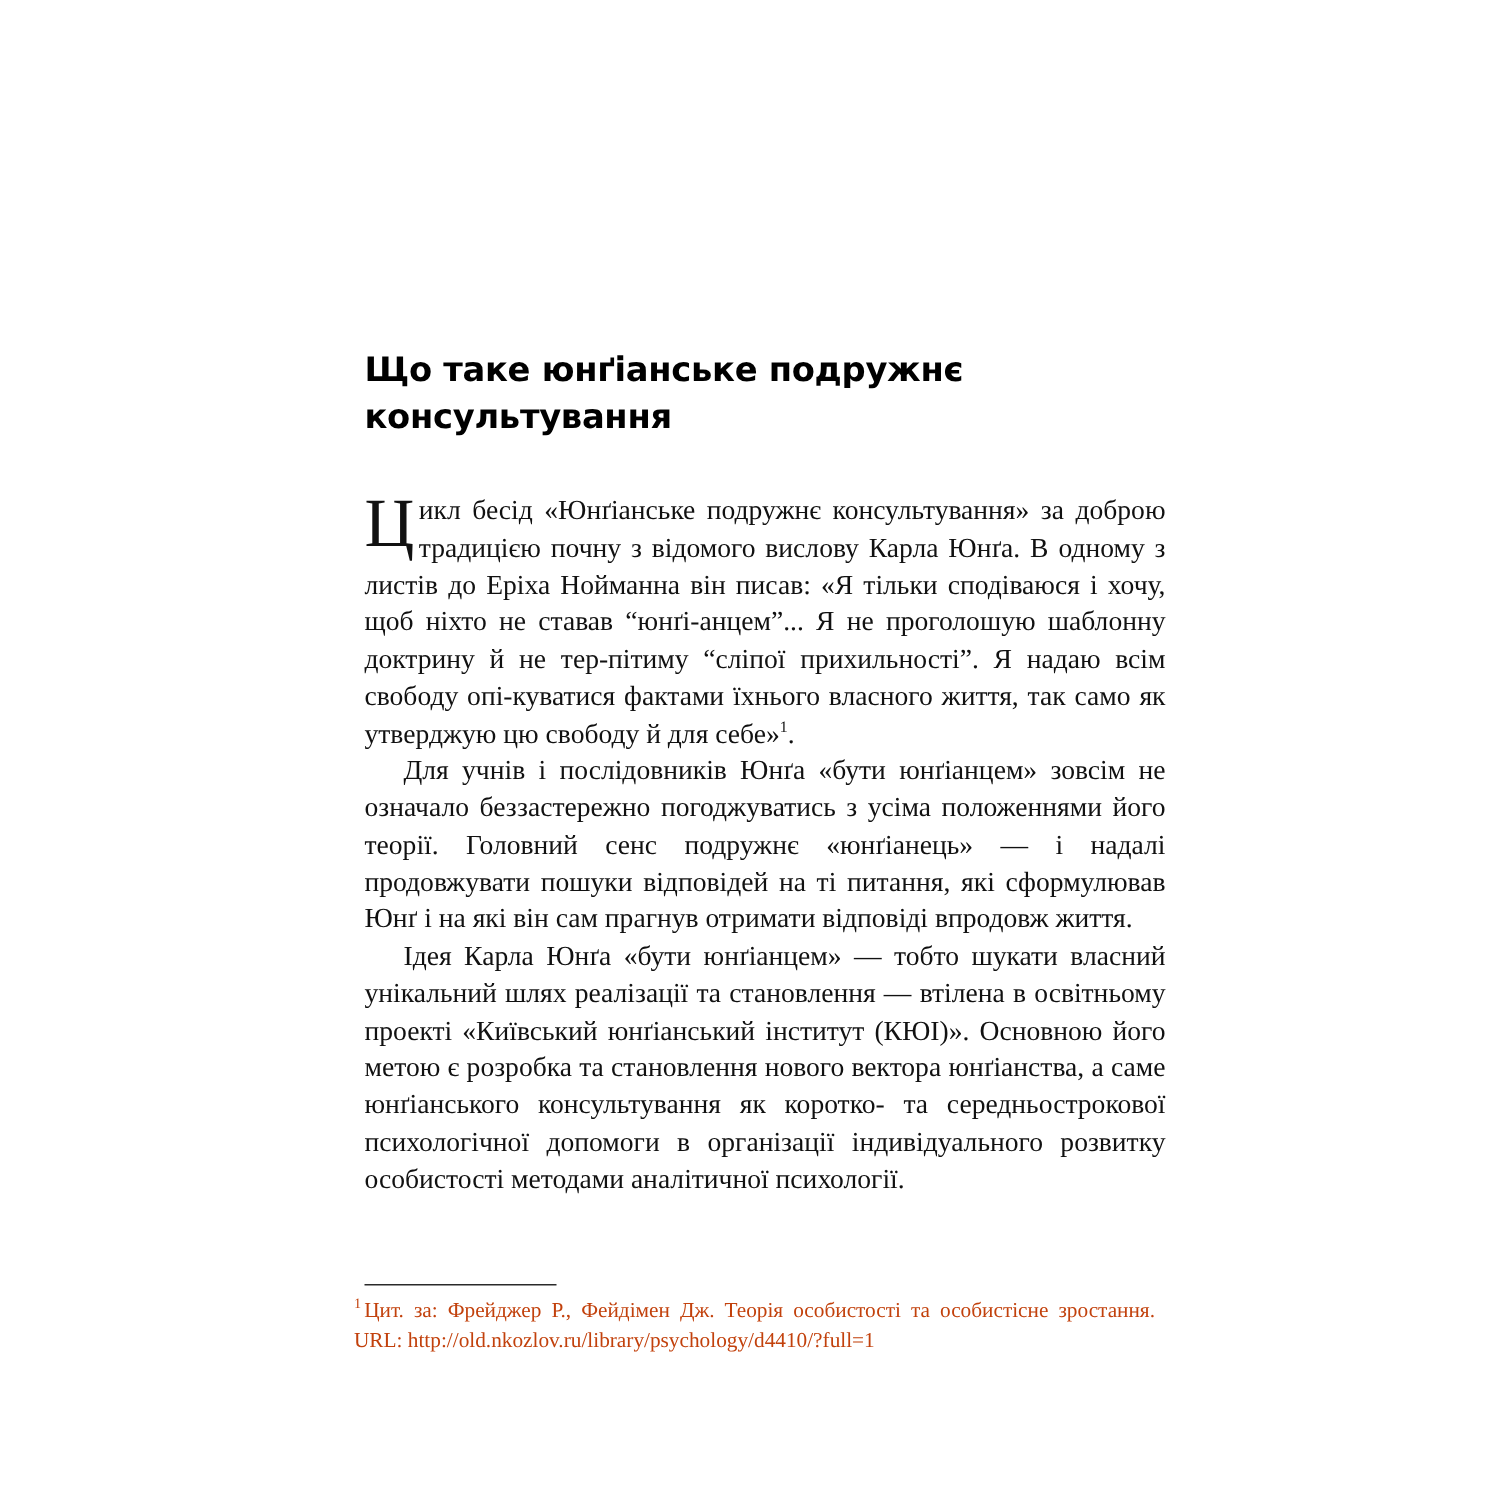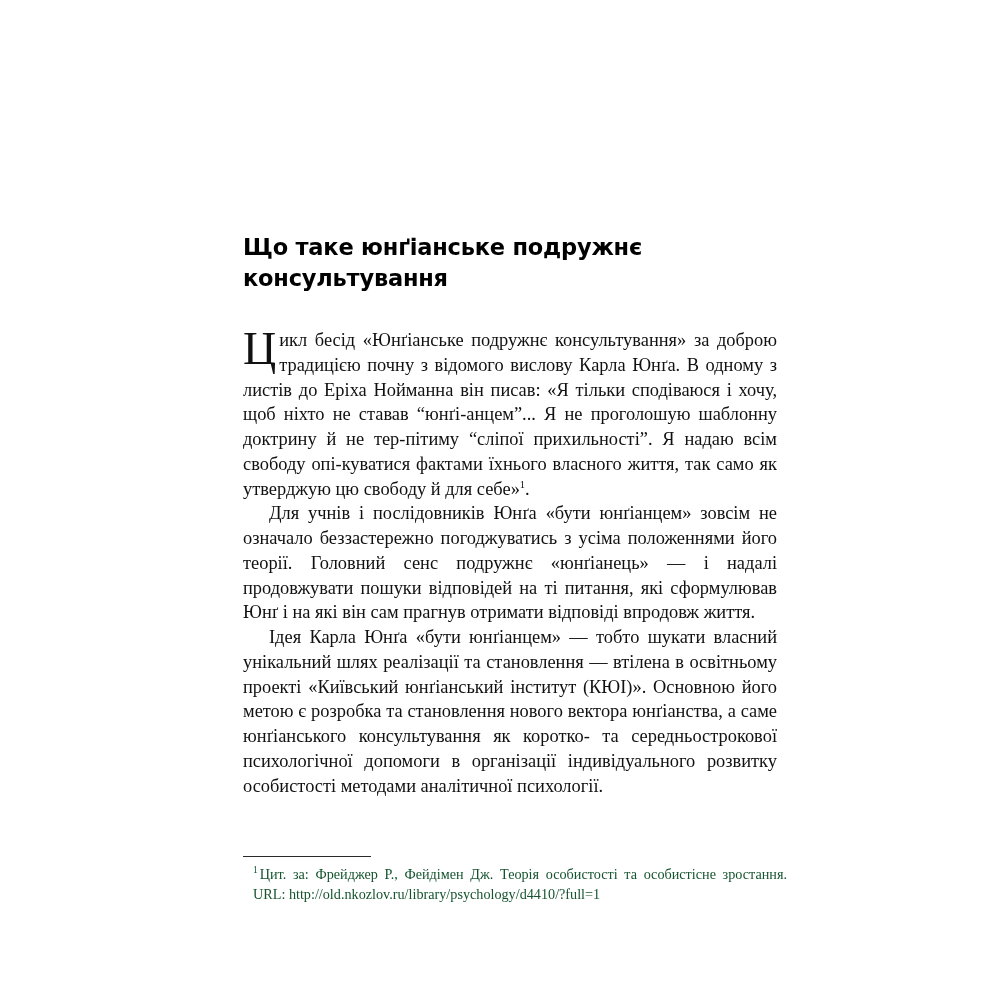--- a/index.html
+++ b/index.html
@@ -73,28 +73,28 @@
     position: absolute;
     left: 243px;
     top: 856px;
     width: 128px;
     height: 1px;
     background: #2a2a2a;
   }
 
   .footnote {
     position: absolute;
-    left: 253px;
+    left: 236px;
     top: 864px;
     width: 534px;
     font-family: "Liberation Serif", serif;
     font-size: 14.2px;
     line-height: 1.42;
     text-align: justify;
-    color: #14532d;
+    color: #c2410c;
   }
 
   .footnote .marker {
     vertical-align: super;
     font-size: 9.5px;
     margin-right: 2px;
   }
 
   .footnote .url {
     white-space: normal;

